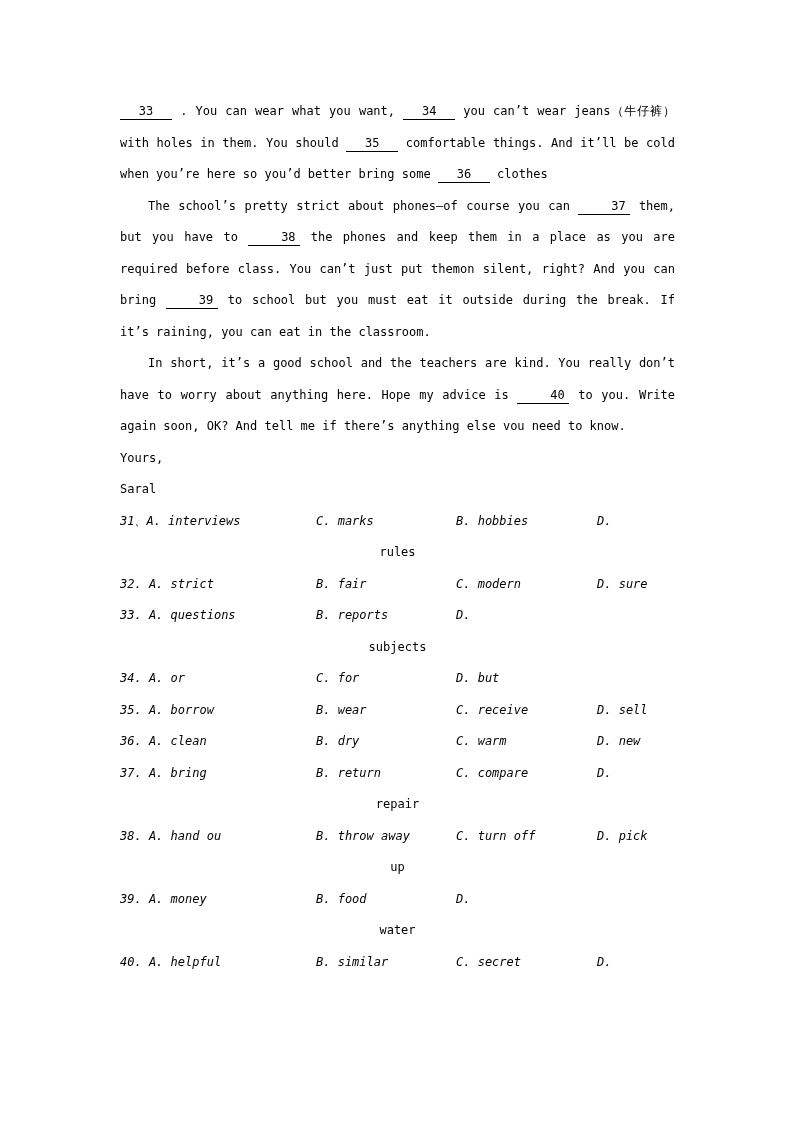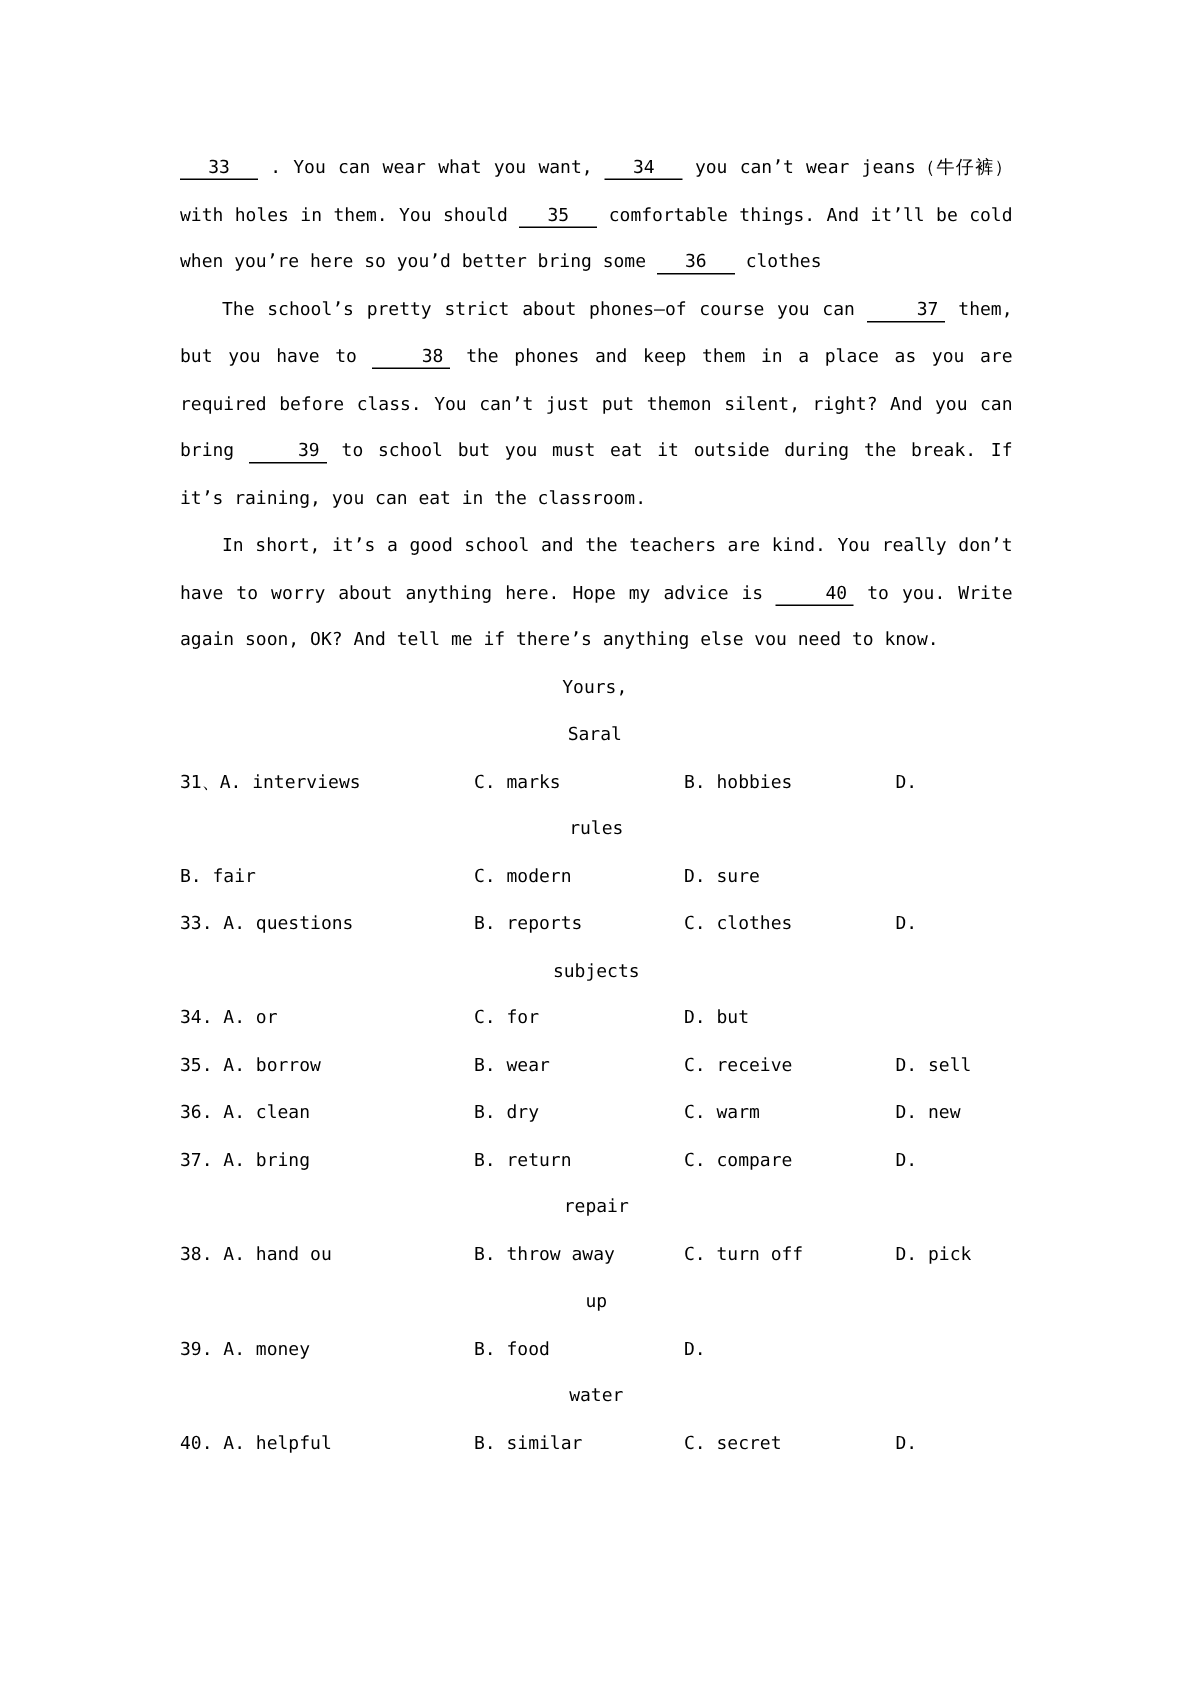--- a/index.html
+++ b/index.html
@@ -35,30 +35,31 @@
   .blank {
     display: inline-block;
     min-width: 46px;
     padding: 0 3px;
     text-align: center;
     border-bottom: 1px solid #000000;
     line-height: 15px;
     vertical-align: baseline;
   }
   .closing-line {
-    text-align: center;
+    text-align: left;
     padding-right: 2px;
   }
   .q-row {
     display: grid;
     grid-template-columns: 196px 140px 141px auto;
   }
   .q-row span {
     white-space: pre;
     overflow: visible;
+    font-style: italic;
   }
   .q-carry {
     text-align: center;
   }
   .section-b {
     text-align: center;
   }
 </style>
 </head>
 <body>
@@ -76,28 +77,28 @@
       </div>
     <div>
         <div class="q-row">
           <span>31、A. interviews</span>
           <span>C. marks</span>
           <span>B. hobbies</span>
           <span>D.</span>
         </div>
         <div class="q-carry">rules</div>
         <div class="q-row">
+          <span>32. A. strict</span>
           <span>B. fair</span>
           <span>C. modern</span>
           <span>D. sure</span>
         </div>
         <div class="q-row">
           <span>33. A. questions</span>
           <span>B. reports</span>
-          <span>C. clothes</span>
           <span>D.</span>
         </div>
         <div class="q-carry">subjects</div>
         <div class="q-row">
           <span>34. A. or</span>
           <span>C. for</span>
           <span>D. but</span>
         </div>
         <div class="q-row">
           <span>35. A. borrow</span>

